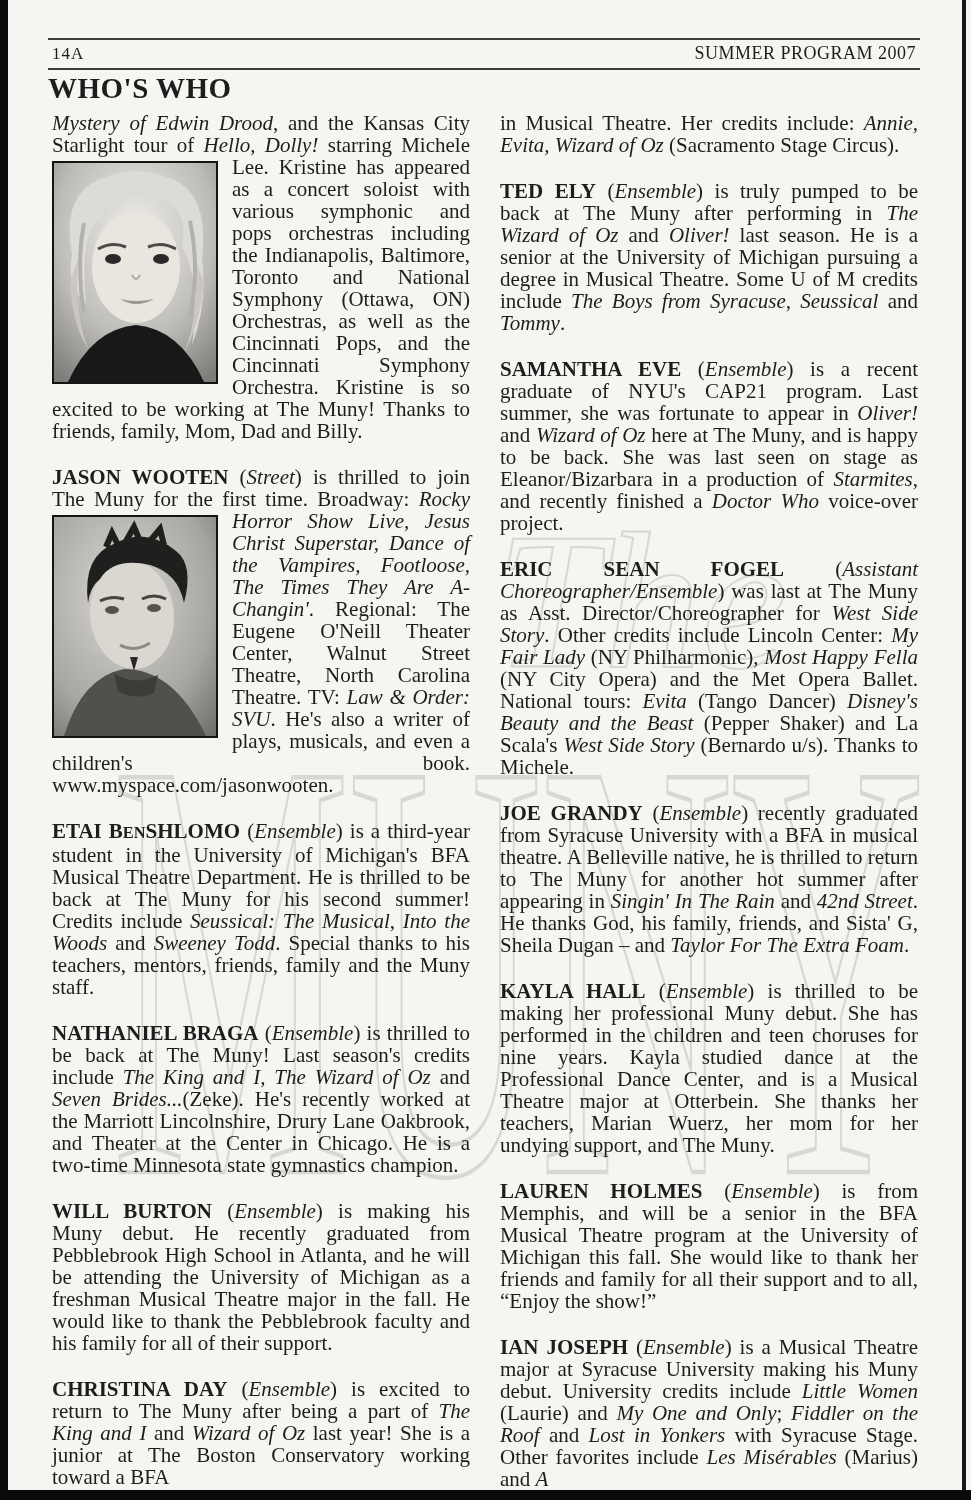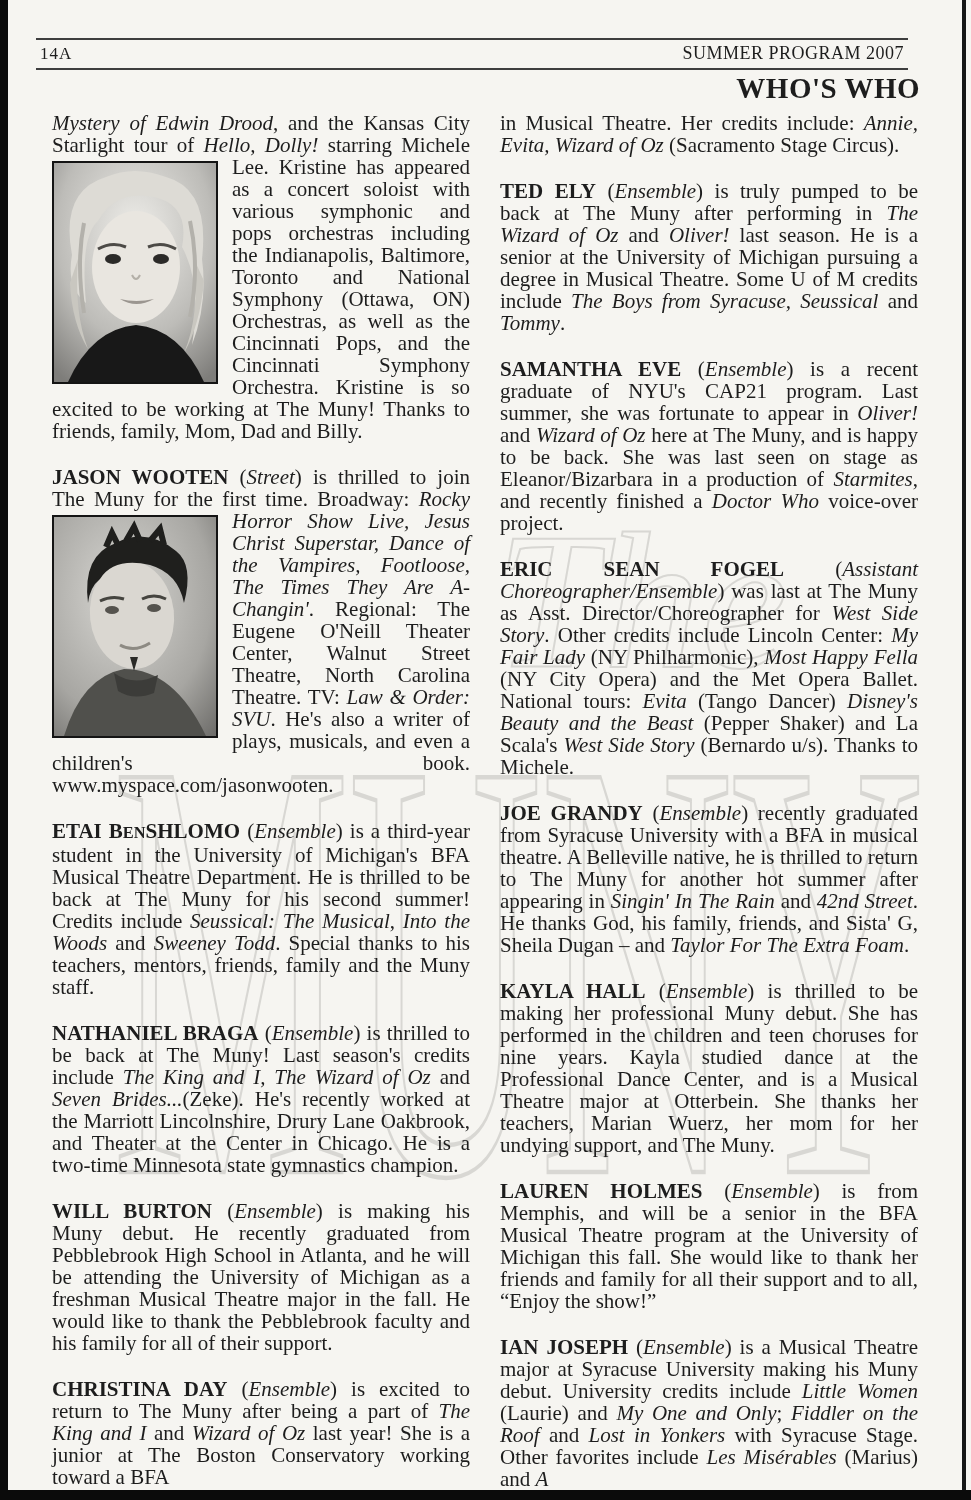--- a/index.html
+++ b/index.html
@@ -36,34 +36,34 @@
   }
   .wm-main{
     position:absolute;left:112px;top:668px;
     font-size:268px;line-height:1;letter-spacing:-2px;font-weight:400;
     transform:scaleY(2.25);transform-origin:top left;
     -webkit-text-stroke:2px #c7c6c2;
   }
 
   
   .header{
-    position:absolute;left:36px;top:38px;width:872px;
+    position:absolute;left:48px;top:38px;width:872px;
     border-top:2px solid #3e3e3e;
     border-bottom:2px solid #3e3e3e;
     padding:3px 4px 4px 4px;
     box-sizing:border-box;
     display:flex;justify-content:space-between;align-items:baseline;
     z-index:2;
   }
   .page-num{font-size:17px;letter-spacing:1px;}
   .header-right{font-size:18px;letter-spacing:0.5px;}
 
   .page-title{
     position:absolute;left:48px;top:72px;width:872px;
-    margin:0;text-align:right;
+    margin:0;text-align:left;
     font-size:29px;font-weight:700;letter-spacing:0.5px;
     z-index:2;
   }
 
   
   .columns{
     position:absolute;left:52px;top:112px;width:866px;height:1375px;
     display:flex;gap:30px;
     z-index:1;
   }

